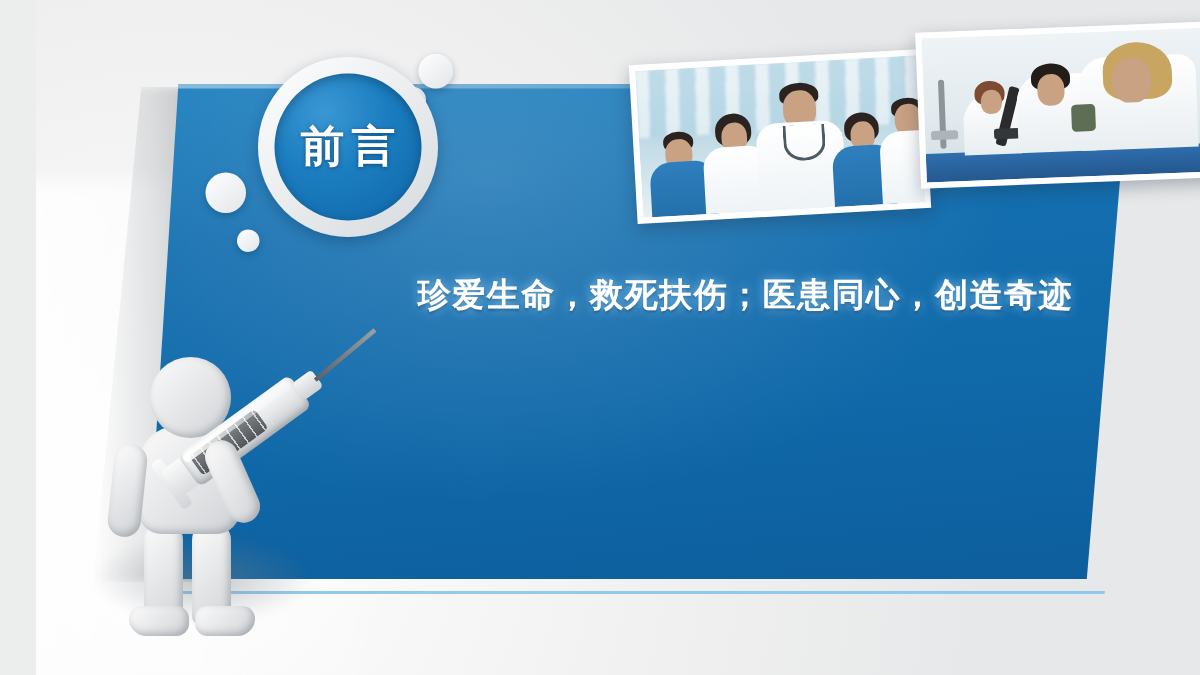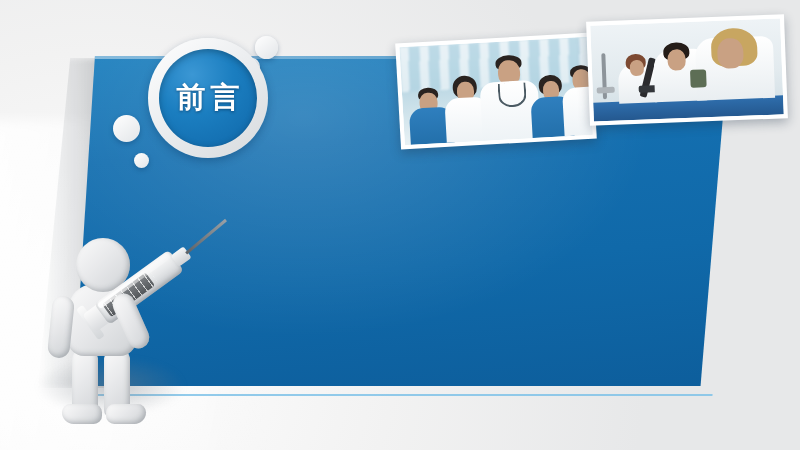--- a/index.html
+++ b/index.html
@@ -2,21 +2,21 @@
 <html><head>
 <meta charset="utf-8">
 <style>
   html,body{margin:0;padding:0;}
   body{
     width:800px;height:450px;overflow:hidden;
     background:#eceded;
     font-family:"Liberation Sans","DejaVu Sans",sans-serif;
     position:relative;
   }
-  .stage{position:absolute;inset:0;overflow:hidden;}
+  .stage{position:absolute;inset:0;overflow:hidden;margin-left:24px;}
 
   
   .bg-base{
     position:absolute;inset:0;
     background:
       radial-gradient(circle at 12% 78%, #ffffff 0%, #f2f2f2 38%, #e7e8e9 70%),
       linear-gradient(160deg,#f6f6f6 0%,#e9eaea 100%);
   }
   .bg-sheen{
     position:absolute;left:-40px;top:120px;width:300px;height:340px;
@@ -257,20 +257,21 @@
       <div class="hair" style="left:72px;top:20px;width:26px;height:18px;background:#241c18;"></div>
       <div class="head" style="left:76px;top:27px;width:18px;height:21px;"></div>
 
       <div class="labcoat" style="left:104px;width:78px;height:62px;"></div>
       <div class="hair" style="left:120px;top:8px;width:46px;height:38px;background:#c8a661;border-radius:52% 56% 34% 34%;"></div>
       <div class="head" style="left:126px;top:18px;width:26px;height:30px;"></div>
       <div class="scope" style="left:98px;top:48px;width:16px;height:18px;background:#5d6e55;border-radius:3px;"></div>
     </div>
   </div>
 
+  <div class="headline">珍爱生命，救死扶伤；医患同心，创造奇迹</div>
 
   <div class="figure">
     <div class="fig-shadow"></div>
     <div class="f-part f-legL"></div>
     <div class="f-part f-legR"></div>
     <div class="f-part f-footL"></div>
     <div class="f-part f-footR"></div>
     <div class="f-part f-torso"></div>
     <div class="f-part f-armL"></div>
     <div class="f-part f-head"></div>

